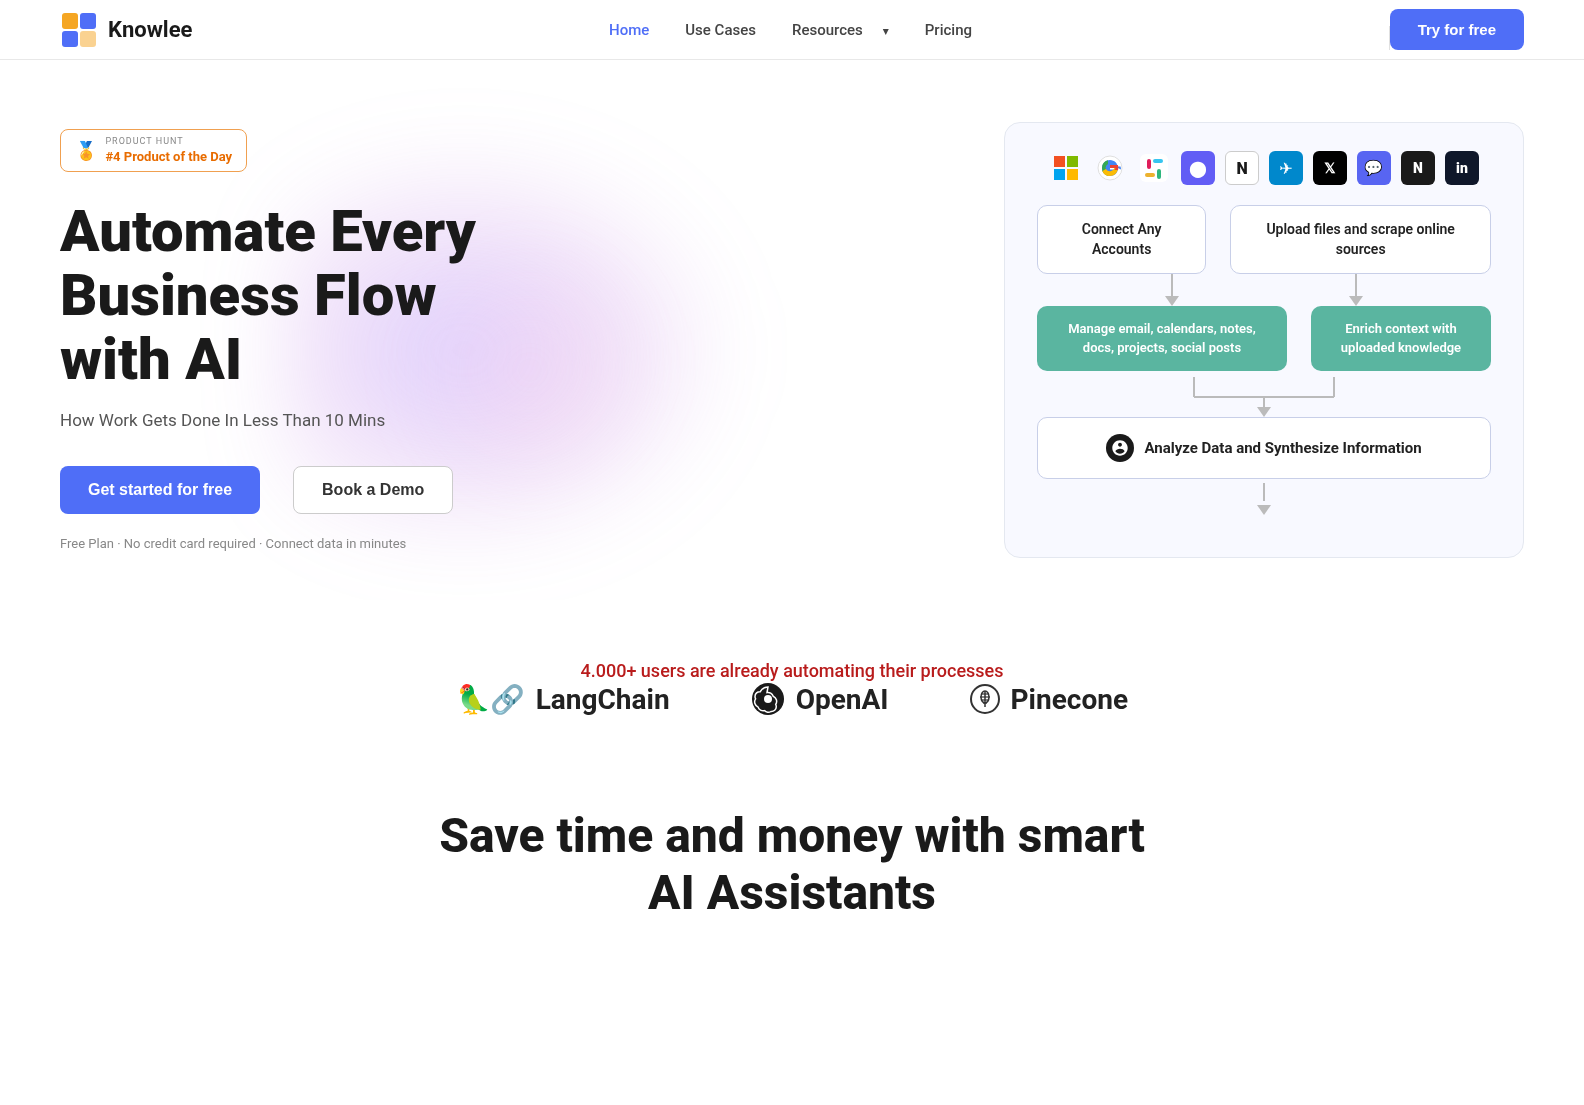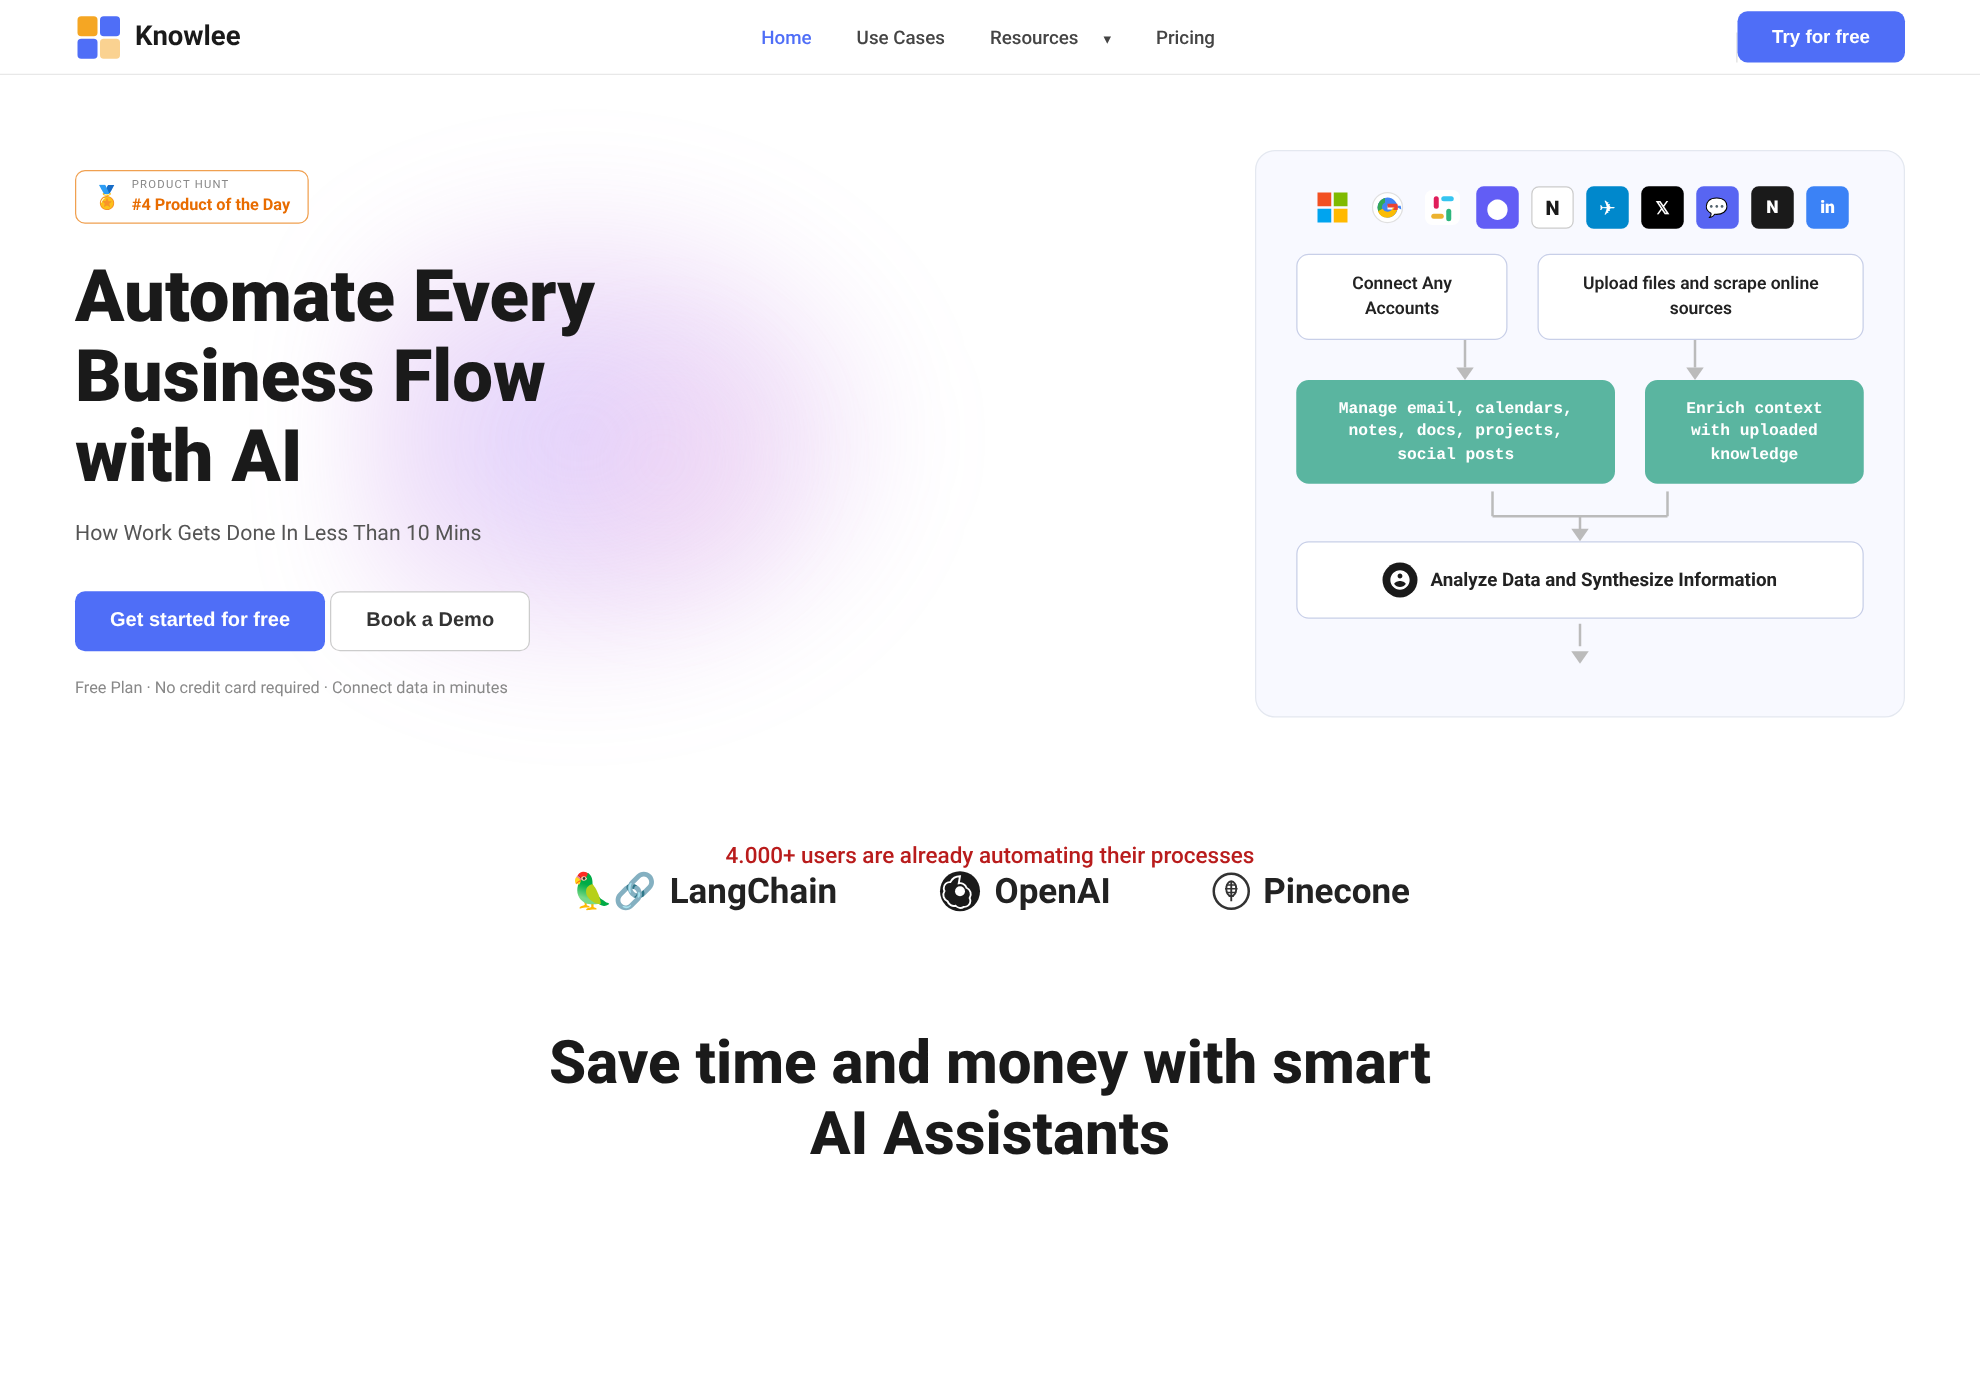--- a/index.html
+++ b/index.html
@@ -31,21 +31,21 @@
     .badge {
       display: inline-flex; align-items: center; gap: 8px;
       border: 1px solid #f0a050; border-radius: 8px; padding: 6px 14px;
       margin-bottom: 28px; background: #fff;
     }
     .badge-icon { font-size: 18px; }
     .badge-text-top { font-size: 9px; text-transform: uppercase; color: #888; letter-spacing: 1px; display: block; }
     .badge-text-bottom { font-size: 13px; color: #e86c00; font-weight: 700; }
     .hero-title { font-size: 58px; font-weight: 900; line-height: 1.1; margin-bottom: 18px; }
     .hero-subtitle { font-size: 17px; color: #555; margin-bottom: 36px; }
-    .hero-buttons { display: flex; gap: 4px; margin-bottom: 22px; }
+    .hero-buttons { display: flex; gap: 33px; margin-bottom: 22px; }
     .btn-primary { background: #4f6ef7; color: #fff; border: none; padding: 14px 28px; border-radius: 8px; font-size: 16px; font-weight: 600; cursor: pointer; }
     .btn-secondary { background: #fff; color: #333; border: 1.5px solid #ccc; padding: 14px 28px; border-radius: 8px; font-size: 16px; font-weight: 600; cursor: pointer; }
     .hero-meta { font-size: 13px; color: #888; }
 
     
     .blob {
       position: absolute; left: 280px; top: 80px; width: 460px; height: 420px;
       background: radial-gradient(ellipse at 40% 50%, rgba(160,120,255,0.35) 0%, rgba(180,100,220,0.18) 40%, transparent 70%);
       filter: blur(40px); z-index: 1; pointer-events: none;
     }
@@ -68,21 +68,21 @@
     .flow-box {
       border: 1.5px solid #c8cfe8; border-radius: 10px; background: #fff;
       padding: 14px 18px; text-align: center; font-size: 14px; font-weight: 600; color: #222;
       min-width: 160px; line-height: 1.4;
     }
     .flow-green-box {
       border-radius: 10px; background: #5ab5a0; color: #fff;
       padding: 14px 18px; text-align: center; font-size: 13px; font-weight: 600;
       min-width: 160px; line-height: 1.4;
     }
-    .flow-mid-row { display: flex; gap: 24px; justify-content: center; font-family: Liberation Mono, monospace; }
+    .flow-mid-row { display: flex; gap: 24px; justify-content: center; }
     .flow-arrow-col { display: flex; flex-direction: column; align-items: center; min-width: 160px; }
 
     .flow-analyze {
       border: 1.5px solid #c8cfe8; border-radius: 10px; background: #fff;
       padding: 16px 24px; text-align: center; font-size: 15px; font-weight: 700; color: #222;
       display: flex; align-items: center; gap: 10px; justify-content: center;
       margin: 0 auto; width: 100%;
     }
     .flow-generate {
       border: 1.5px solid #c8cfe8; border-radius: 10px; background: #fff;
@@ -218,21 +218,21 @@
       </div>
 
       <div class="flow-icon" style="background:#5865f2; border-radius:6px;">
         <span style="color:#fff; font-size:15px;">💬</span>
       </div>
 
       <div class="flow-icon" style="background:#1a1a1a; border-radius:6px;">
         <span style="color:#fff; font-size:14px; font-weight:900;">N</span>
       </div>
 
-      <div class="flow-icon" style="background:#3b82f6; border-radius:6px;">
+      <div class="flow-icon" style="background:#0f172a; border-radius:6px;">
         <span style="color:#fff; font-size:14px; font-weight:900;">in</span>
       </div>
     </div>
 
     <div class="flow-top-row">
       <div class="flow-box">Connect Any Accounts</div>
       <div class="flow-box">Upload files and scrape online sources</div>
     </div>
 
     <div class="flow-connector-dual">

